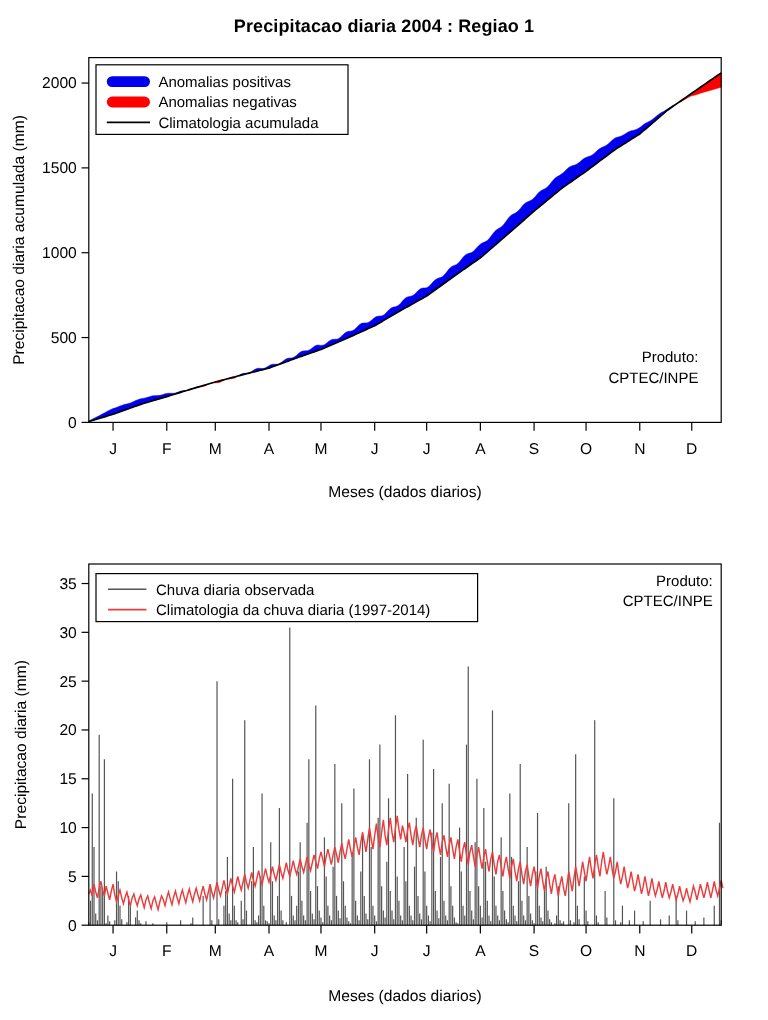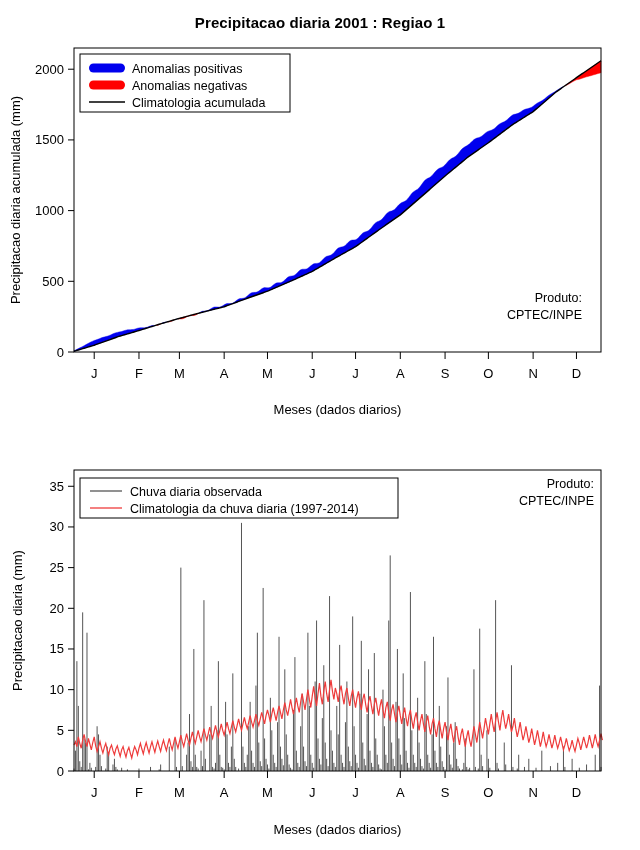--- a/index.html
+++ b/index.html
@@ -21,21 +21,21 @@
   .frame{fill:none;stroke:#000;stroke-width:1;}
   .tickmark{stroke:#000;stroke-width:1;}
   .legend-box{fill:#ffffff;stroke:#000;stroke-width:1;}
 </style>
 </head>
 <body>
 
 <div id="page">
 
   <div class="panel" id="panel-top">
-    <div class="chart-title" style="top:14px;">Precipitacao diaria 2001 : Regiao 1</div>
+    <div class="chart-title" style="top:14px;">Precipitacao diaria 2004 : Regiao 1</div>
     <svg id="svg-top" width="640" height="430">
         <g>
           <polygon points="74,350.86883720930234 75.44383561643835,350.114531301236 76.88767123287671,349.3522512243436 78.33150684931506,348.5952336306265 79.77534246575343,347.8537964988385 81.21917808219177,347.1263206254168 82.66301369863014,346.3980972368525 84.1068493150685,345.6497695026192 85.55068493150685,344.87073606344075 86.9945205479452,344.06904392795667 88.43835616438356,343.2706020765355 89.88219178082191,342.5065778859852 91.32602739726028,341.79522178433643 92.76986301369863,341.1286445275557 94.21369863013699,340.4733328378287 95.65753424657534,340.03425470872673 97.1013698630137,339.53345542338053 98.54520547945205,338.9735709830091 99.98904109589041,338.39158640280493 101.43287671232876,337.8414840313781 102.87671232876713,337.365296641453 104.32054794520548,336.9677983763093 105.76438356164384,336.6094537752471 107.2082191780822,336.22331532297704 108.65205479452055,335.7486756687119 110.0958904109589,335.16435702487695 111.53972602739725,334.50332148976156 112.98356164383561,333.8391261825825 114.42739726027398,333.2494618349288 115.87123287671233,332.7749099726061 117.31506849315068,332.39493200582984 118.75890410958904,332.0352474048028 120.2027397260274,331.8411486334312 121.64657534246575,331.5165469126075 123.09041095890412,331.0679732998294 124.53424657534246,330.5695949946221 125.97808219178083,330.1287190548383 127.42191780821918,329.8316314437923 128.86575342465753,329.6974739610339 130.30958904109588,329.6650691416698 131.75342465753425,329.62137623141405 133.1972602739726,329.45858930009405 134.64109589041095,329.1310577735403 136.08493150684933,328.68192532818716 137.52876712328768,328.2240056317107 138.97260273972603,327.8829049218238 140.4164383561644,327.71050356500837 141.86027397260273,327.7043289279797 143.3041095890411,327.7536198587711 144.74794520547945,327.7126190405447 146.1917808219178,327.4741691647044 147.63561643835618,327.0260852785305 149.0794520547945,326.460152259976 150.52328767123288,325.9272962749484 151.96712328767123,325.56044241627785 153.41095890410958,325.40426472996654 154.85479452054796,325.38880828608717 154.85479452054796,325.6196677740864 153.41095890410958,326.0640531561462 151.96712328767123,326.508438538206 150.52328767123288,326.95282392026576 149.0794520547945,327.39720930232556 147.63561643835618,327.84159468438537 146.1917808219178,328.2859800664452 144.74794520547945,328.730365448505 143.3041095890411,329.1747508305648 141.86027397260273,329.6191362126246 140.4164383561644,330.0635215946844 138.97260273972603,330.5079069767442 137.52876712328768,330.9320930232558 136.08493150684933,331.3562790697674 134.64109589041095,331.78046511627906 133.1972602739726,332.2046511627907 131.75342465753425,332.62883720930233 130.30958904109588,333.05302325581397 128.86575342465753,333.4772093023256 127.42191780821918,333.9013953488372 125.97808219178083,334.3255813953488 124.53424657534246,334.74976744186046 123.09041095890412,335.1739534883721 121.64657534246575,335.5981395348837 120.2027397260274,336.02232558139536 118.75890410958904,336.446511627907 117.31506849315068,336.96218878248976 115.87123287671233,337.4778659370725 114.42739726027398,337.9935430916553 112.98356164383561,338.50922024623804 111.53972602739725,339.0248974008208 110.0958904109589,339.54057455540357 108.65205479452055,340.0562517099863 107.2082191780822,340.5719288645691 105.76438356164384,341.08760601915185 104.32054794520548,341.6032831737346 102.87671232876713,342.11896032831737 101.43287671232876,342.63463748290013 99.98904109589041,343.1503146374829 98.54520547945205,343.66599179206565 97.1013698630137,344.1816689466484 95.65753424657534,344.6973461012312 94.21369863013699,345.21302325581394 92.76986301369863,345.6473089700997 91.32602739726028,346.0815946843854 89.88219178082191,346.5158803986711 88.43835616438356,346.9501661129568 86.9945205479452,347.3844518272425 85.55068493150685,347.81873754152826 84.1068493150685,348.25302325581396 82.66301369863014,348.68730897009965 81.21917808219177,349.1215946843854 79.77534246575343,349.5558803986711 78.33150684931506,349.9901661129568 76.88767123287671,350.42445182724254 75.44383561643835,350.8587375415282 74,351.293023255814" fill="#0000EE" stroke="#0000EE" stroke-width="0.4"></polygon>
           <polygon points="162.07397260273973,323.216365265813 163.51780821917808,322.55773521034814 164.96164383561643,322.1463127901151 166.4054794520548,321.9824709385341 166.4054794520548,322.16558139534885 164.96164383561643,322.5897674418605 163.51780821917808,323.01395348837207 162.07397260273973,323.4381395348837" fill="#0000EE" stroke="#0000EE" stroke-width="0.4"></polygon>
           <polygon points="175.06849315068493,319.5343919629015 176.51232876712328,319.06719733404424 176.51232876712328,319.19627906976746 175.06849315068493,319.6204651162791" fill="#0000EE" stroke="#0000EE" stroke-width="0.4"></polygon>
           <polygon points="199.61369863013698,312.51667534100227 201.05753424657536,311.7151702259632 202.5013698630137,311.2441947965412 203.94520547945206,311.06670775654 205.3890410958904,311.03299275138426 206.83287671232878,310.8538149379036 208.27671232876713,310.3539219310917 209.72054794520548,309.524084624997 211.16438356164383,308.5306476914382 212.60821917808218,307.63456800484016 214.05205479452056,307.060073523589 215.4958904109589,306.87971650968177 216.93972602739726,306.9752399059023 218.3835616438356,307.0955726333139 219.82739726027395,306.98358378625875 221.27123287671233,306.50739579352955 222.71506849315068,305.7287635424305 224.15890410958903,304.87245341044076 225.60273972602738,304.034273424826 227.04657534246573,303.56964160999655 228.4904109589041,303.46785272281534 229.93424657534246,303.5293429513084 231.3780821917808,303.46336676994105 232.82191780821918,303.03400030928185 234.26575342465756,302.18013945252125 235.7095890410959,301.0475667535397 237.15342465753426,299.91557569374993 238.5972602739726,299.05461291905124 240.04109589041096,298.5872804555085 241.48493150684934,298.4241550642963 242.92876712328768,298.3082495926549 244.37260273972603,297.94648545088626 245.81643835616438,297.1615766043753 247.26027397260273,295.9864811551819 248.7041095890411,294.6673596109939 250.14794520547946,293.5043100249776 251.5917808219178,292.73862108706845 253.03561643835616,292.4156663870589 254.4794520547945,292.3620187968623 255.92328767123288,292.2742446910657 257.36712328767123,291.87480519841137 258.8109589041096,291.05564836492164 260.25479452054793,289.93567382974356 261.69863013698625,288.80179013203394 263.14246575342463,287.9627560767407 264.586301369863,287.5900150402367 266.0301369863014,287.6270625263685 267.47397260273976,287.8144479746773 268.9178082191781,287.72238035805054 270.36164383561646,287.20704789648323 271.8054794520548,286.2427452871923 273.24931506849316,285.0300849845674 274.69315068493154,283.89225902025385 276.13698630136986,283.10802590682925 277.58082191780824,282.76664241451533 279.02465753424656,282.7192936784899 280.46849315068494,282.652621155188 281.9123287671233,282.2475438817079 283.35616438356163,281.342614002443 284.8,280.01829047457437 286.24383561643833,278.558477924053 287.6876712328767,277.30824461231975 289.1315068493151,276.49988135691547 290.5753424657534,276.1360586904402 292.0191780821918,275.99007649902825 293.4630136986301,275.65821546099096 294.9068493150685,274.9311805685542 296.35068493150686,273.74154134500225 297.7945205479452,272.26698833287014 299.23835616438356,270.84266385272804 300.6821917808219,269.79211166900416 302.12602739726026,269.26289086865194 303.56986301369864,269.1508983919336 305.013698630137,269.15243139619054 306.4575342465754,268.9178595718958 307.9013698630137,268.2287374708921 309.34520547945203,267.10794599003884 310.7890410958904,265.8064144587429 312.2328767123288,264.67291996716955 313.67671232876717,263.83693353147135 315.1205479452055,263.47863625101354 316.5643835616438,263.3939475438589 318.0082191780822,263.2316995741838 319.45205479452056,262.67014233754844 320.89589041095894,261.57922533230743 322.33972602739726,260.0858080805069 323.7835616438356,258.5083633141878 325.22739726027396,257.1943331823893 326.67123287671234,256.34306791670326 328.1150684931507,255.90474800356841 329.55890410958904,255.60697898022408 331.0027397260274,255.09557232613247 332.44657534246574,254.11766253642213 333.8904109589041,252.65359418445436 335.3342465753425,250.93007898515646 336.7780821917808,249.3026455533725 338.2219178082192,248.0898602687733 339.66575342465757,247.40101675972915 341.1095890410959,247.08788927927898 342.55342465753426,246.82239936856143 343.9972602739726,246.26550972020465 345.44109589041096,245.24107237258744 346.8849315068493,243.82588113059643 348.32876712328766,242.31001156093288 349.772602739726,241.04778328487674 351.21643835616436,240.27550672187436 352.66027397260274,239.98908372771768 354.1041095890411,239.9439203198965 355.5479452054795,239.77715375591112 356.9917808219178,238.98068942569347 358.4356164383562,237.67780599368004 359.8794520547945,236.03619402932162 361.3232876712329,234.38838194828173 362.7671232876712,233.05953657579482 364.2109589041096,232.19983525715193 365.6547945205479,231.70693848092196 367.09863013698634,231.2779253066475 368.54246575342466,230.56392157831743 369.98630136986304,229.34833932352353 371.43013698630136,227.6578028502634 372.87397260273974,225.74939145244957 374.31780821917806,223.9810216839622 375.76164383561644,222.6313092134542 377.20547945205476,221.76075384519447 378.64931506849314,221.1846931663337 380.09315068493146,220.57124777657947 381.5369863013699,219.57037220132563 382.9808219178082,218.10260369311914 384.4246575342466,216.29296245673225 385.8684931506849,214.45141480249757 387.3123287671233,212.9155870064127 388.7561643835616,211.87957828512535 390.2,211.29607190677123 391.64383561643837,210.90120882926303 393.0876712328767,210.34894576133703 394.5315068493151,209.3859646864859 395.97534246575344,207.97795133069818 397.4191780821918,206.32333954323602 398.86301369863014,204.74829436537274 400.3068493150685,203.53721241560746 401.75068493150684,202.5960002743741 403.1945205479452,201.97060476274174 404.63835616438354,201.35056110706032 406.0821917808219,200.41534461411877 407.52602739726024,198.9956678023242 408.96986301369867,197.1572329582143 410.413698630137,195.1649468949185 411.85753424657537,193.346702986779 413.3013698630137,191.92676226737274 414.74520547945207,190.91367230903458 416.1890410958904,190.09923555067542 417.63287671232877,189.1680833589428 419.0767123287671,187.8611429767185 420.52054794520546,186.1093334573987 421.9643835616438,184.06966688163737 423.4082191780822,182.04614106159562 424.8520547945206,180.33654528518971 426.2958904109589,179.15192378999492 427.7397260273973,178.34259742947648 429.1835616438356,177.64818069030096 430.627397260274,176.76431545409702 432.0712328767123,175.49817526979376 433.5150684931507,173.86519211021567 434.958904109589,172.07848055094303 436.4027397260274,170.43748829075489 437.84657534246577,169.17355995360293 439.29041095890415,168.33139042716752 440.73424657534247,167.74625967391992 442.17808219178085,167.1276261477221 443.62191780821917,166.20551711825794 445.06575342465754,164.86476675208777 446.50958904109586,163.24213200761272 447.95342465753424,161.54523556830654 449.39726027397256,160.05052126184148 450.84109589041094,158.918445537153 452.2849315068493,158.1127272769355 453.7287671232877,157.42094532126862 455.172602739726,156.56469683387652 456.6164383561644,155.3422033155482 458.0602739726027,153.7305376904886 459.5041095890411,151.8961279664875 460.94794520547947,150.10944710772472 462.3917808219178,148.6084629990545 463.83561643835617,147.4807609835229 465.2794520547945,146.62373449337753 466.7232876712329,145.80173635399726 468.16712328767125,144.7696110232221 469.6109589041096,143.68920819448525 471.05479452054794,142.32298312259712 472.4986301369863,140.87648559237402 473.94246575342464,139.60208631417714 475.386301369863,138.67071963813243 476.83013698630134,138.08664693443296 478.2739726027397,137.68769082547084 479.71780821917804,137.22933596069416 481.1616438356165,136.50862724411797 482.6054794520548,135.46444114249027 484.0493150684932,134.2038637967621 485.4931506849315,132.94280834408892 486.93698630136987,131.89269066837548 488.3808219178082,131.15169427525962 489.82465753424657,130.65329174795826 491.2684931506849,130.2076244588022 492.71232876712327,129.59297863885166 494.1561643835616,128.66991012522934 495.6,127.44933616386353 497.0438356164384,126.0834846910295 498.4876712328767,124.78599243556721 499.9315068493151,123.72315780198392 501.3753424657534,122.93198813977722 502.8191780821918,122.30581786877474 504.2630136986301,121.65310113761777 505.7068493150685,120.79780404061185 507.1506849315068,119.66953179569967 508.59452054794525,118.33800431478824 510.0383561643836,116.97579992892682 511.48219178082195,115.76999803681909 512.9260273972602,114.82867223649902 514.3698630136987,114.37434522864308 515.813698630137,114.02529189781245 517.2575342465753,113.60258622906716 518.7013698630137,112.97681585713292 520.145205479452,112.13155444385484 521.5890410958904,111.16761802387788 523.0328767123287,110.24778476097853 524.4767123287671,109.51177926931356 525.9205479452055,109.00543995193414 527.3643835616438,108.65943500169533 528.8082191780823,108.32670874230047 530.2520547945205,107.85785247144224 531.6958904109589,107.17512227633014 533.1397260273973,106.30785166544214 534.5835616438355,105.10517224947318 536.027397260274,103.97620111658753 537.4712328767123,103.01456637437488 538.9150684931508,102.22067065253859 540.358904109589,101.5053189759982 541.8027397260274,100.73855703361079 543.2465753424658,99.81721906695074 544.6904109589041,98.71630224991378 546.1342465753424,97.49890741774257 547.5780821917808,96.2815004966888 549.0219178082191,95.17396939752331 550.4657534246576,94.22581617980694 551.9095890410958,93.4052829517641 553.3534246575343,92.62029927171938 554.7972602739726,91.76856703078528 556.241095890411,90.78999944160637 557.6849315068494,89.87165850794071 559.1287671232876,88.90854244640622 560.572602739726,87.99426095383302 562.0164383561644,87.19588234619465 563.4602739726026,86.52165645127207 563.4602739726026,86.78272425249168 562.0164383561644,87.79269102990031 560.572602739726,88.802657807309 559.1287671232876,89.81262458471764 557.6849315068494,90.82259136212622 556.241095890411,91.83255813953491 554.7972602739726,93.06976744186045 553.3534246575343,94.30697674418604 551.9095890410958,95.54418604651164 550.4657534246576,96.78139534883721 549.0219178082191,98.0186046511628 547.5780821917808,99.25581395348837 546.1342465753424,100.49302325581397 544.6904109589041,101.73023255813953 543.2465753424658,102.96744186046513 541.8027397260274,104.2046511627907 540.358904109589,105.44186046511629 538.9150684931508,106.67906976744186 537.4712328767123,107.91627906976743 536.027397260274,109.15348837209302 534.5835616438355,110.39069767441862 533.1397260273973,111.62790697674419 531.6958904109589,112.53687707641194 530.2520547945205,113.44584717607972 528.8082191780823,114.35481727574751 527.3643835616438,115.26378737541529 525.9205479452055,116.17275747508305 524.4767123287671,117.08172757475083 523.0328767123287,117.99069767441861 521.5890410958904,118.89966777408637 520.145205479452,119.80863787375415 518.7013698630137,120.71760797342193 517.2575342465753,121.62657807308972 515.813698630137,122.53554817275747 514.3698630136987,123.44451827242526 512.9260273972602,124.35348837209304 511.48219178082195,125.43474692202466 510.0383561643836,126.51600547195622 508.59452054794525,127.59726402188784 507.1506849315068,128.67852257181943 505.7068493150685,129.75978112175102 504.2630136986301,130.84103967168264 502.8191780821918,131.92229822161423 501.3753424657534,133.00355677154585 499.9315068493151,134.0848153214774 498.4876712328767,135.16607387140903 497.0438356164384,136.24733242134062 495.6,137.3285909712722 494.1561643835616,138.40984952120382 492.71232876712327,139.49110807113541 491.2684931506849,140.57236662106703 489.82465753424657,141.6536251709986 488.3808219178082,142.7348837209302 486.93698630136987,143.74485049833885 485.4931506849315,144.7548172757475 484.0493150684932,145.76478405315612 482.6054794520548,146.77475083056478 481.1616438356165,147.78471760797345 479.71780821917804,148.79468438538206 478.2739726027397,149.8046511627907 476.83013698630134,150.81461794019935 475.386301369863,151.82458471760796 473.94246575342464,152.8345514950166 472.4986301369863,153.84451827242526 471.05479452054794,154.8544850498339 469.6109589041096,155.86445182724253 468.16712328767125,156.87441860465117 466.7232876712329,158.0674418604651 465.2794520547945,159.26046511627908 463.83561643835617,160.45348837209303 462.3917808219178,161.64651162790696 460.94794520547947,162.83953488372094 459.5041095890411,164.03255813953487 458.0602739726027,165.22558139534883 456.6164383561644,166.4186046511628 455.172602739726,167.61162790697674 453.7287671232877,168.8046511627907 452.2849315068493,169.99767441860467 450.84109589041094,171.1906976744186 449.39726027397256,172.38372093023256 447.95342465753424,173.57674418604654 446.50958904109586,174.76976744186047 445.06575342465754,175.96279069767442 443.62191780821917,177.22524916943522 442.17808219178085,178.487707641196 440.73424657534247,179.7501661129568 439.29041095890415,181.0126245847176 437.84657534246577,182.2750830564784 436.4027397260274,183.53754152823922 434.958904109589,184.79999999999998 433.5150684931507,186.06245847176078 432.0712328767123,187.3249169435216 430.627397260274,188.5873754152824 429.1835616438356,189.84983388704322 427.7397260273973,191.11229235880398 426.2958904109589,192.3747508305648 424.8520547945206,193.63720930232557 423.4082191780822,194.88481532147745 421.9643835616438,196.1324213406293 420.52054794520546,197.38002735978114 419.0767123287671,198.62763337893296 417.63287671232877,199.8752393980848 416.1890410958904,201.12284541723668 414.74520547945207,202.37045143638852 413.3013698630137,203.61805745554034 411.85753424657537,204.8656634746922 410.413698630137,206.11326949384403 408.96986301369867,207.3608755129959 407.52602739726024,208.60848153214775 406.0821917808219,209.8560875512996 404.63835616438354,211.10369357045144 403.1945205479452,212.3512995896033 401.75068493150684,213.5989056087551 400.3068493150685,214.84651162790698 398.86301369863014,215.8564784053156 397.4191780821918,216.86644518272425 395.97534246575344,217.8764119601329 394.5315068493151,218.88637873754152 393.0876712328767,219.89634551495016 391.64383561643837,220.90631229235882 390.2,221.91627906976746 388.7561643835616,222.92624584717606 387.3123287671233,223.93621262458473 385.8684931506849,224.94617940199336 384.4246575342466,225.95614617940197 382.9808219178082,226.96611295681063 381.5369863013699,227.9760797342193 380.09315068493146,228.9860465116279 378.64931506849314,230.02571819425444 377.20547945205476,231.065389876881 375.76164383561644,232.10506155950753 374.31780821917806,233.14473324213407 372.87397260273974,234.1844049247606 371.43013698630136,235.22407660738713 369.98630136986304,236.26374829001367 368.54246575342466,237.30341997264023 367.09863013698634,238.34309165526673 365.6547945205479,239.3827633378933 364.2109589041096,240.42243502051983 362.7671232876712,241.4621067031464 361.3232876712329,242.50177838577292 359.8794520547945,243.54145006839946 358.4356164383562,244.581121751026 356.9917808219178,245.62079343365252 355.5479452054795,246.66046511627906 354.1041095890411,247.468438538206 352.66027397260274,248.2764119601329 351.21643835616436,249.0843853820598 349.772602739726,249.89235880398672 348.32876712328766,250.70033222591363 346.8849315068493,251.50830564784053 345.44109589041096,252.31627906976743 343.9972602739726,253.12425249169434 342.55342465753426,253.93222591362127 341.1095890410959,254.74019933554817 339.66575342465757,255.54817275747507 338.2219178082192,256.356146179402 336.7780821917808,257.16411960132893 335.3342465753425,257.9720930232558 333.8904109589041,258.81162790697675 332.44657534246574,259.6511627906977 331.0027397260274,260.4906976744186 329.55890410958904,261.3302325581395 328.1150684931507,262.1697674418605 326.67123287671234,263.0093023255814 325.22739726027396,263.8488372093023 323.7835616438356,264.68837209302325 322.33972602739726,265.5279069767442 320.89589041095894,266.3674418604651 319.45205479452056,267.206976744186 318.0082191780822,268.04651162790697 316.5643835616438,268.8860465116279 315.1205479452055,269.72558139534885 313.67671232876717,270.5651162790698 312.2328767123288,271.4046511627907 310.7890410958904,272.0611295681063 309.34520547945203,272.71760797342193 307.9013698630137,273.37408637873756 306.4575342465754,274.0305647840531 305.013698630137,274.68704318936875 303.56986301369864,275.3435215946844 302.12602739726026,276 300.6821917808219,276.6564784053156 299.23835616438356,277.31295681063125 297.7945205479452,277.9694352159469 296.35068493150686,278.62591362126244 294.9068493150685,279.28239202657807 293.4630136986301,279.9388704318937 292.0191780821918,280.5953488372093 290.5753424657534,281.2191518467852 289.1315068493151,281.84295485636113 287.6876712328767,282.4667578659371 286.24383561643833,283.090560875513 284.8,283.7143638850889 283.35616438356163,284.3381668946648 281.9123287671233,284.96196990424073 280.46849315068494,285.5857729138167 279.02465753424656,286.2095759233926 277.58082191780824,286.8333789329685 276.13698630136986,287.4571819425445 274.69315068493154,288.0809849521204 273.24931506849316,288.7047879616963 271.8054794520548,289.3285909712722 270.36164383561646,289.95239398084817 268.9178082191781,290.5761969904241 267.47397260273976,291.2 266.0301369863014,291.7049833887043 264.586301369863,292.2099667774086 263.14246575342463,292.71495016611294 261.69863013698625,293.21993355481726 260.25479452054793,293.7249169435216 258.8109589041096,294.2299003322259 257.36712328767123,294.7348837209302 255.92328767123288,295.23986710963453 254.4794520547945,295.74485049833885 253.03561643835616,296.2498338870432 251.5917808219178,296.7548172757475 250.14794520547946,297.2598006644518 248.7041095890411,297.7647840531562 247.26027397260273,298.2697674418605 245.81643835616438,298.8 244.37260273972603,299.3302325581395 242.92876712328768,299.8604651162791 241.48493150684934,300.3906976744186 240.04109589041096,300.92093023255813 238.5972602739726,301.45116279069765 237.15342465753426,301.9813953488372 235.7095890410959,302.51162790697674 234.26575342465756,303.04186046511626 232.82191780821918,303.57209302325583 231.3780821917808,304.10232558139535 229.93424657534246,304.63255813953486 228.4904109589041,305.16279069767444 227.04657534246573,305.69302325581396 225.60273972602738,306.2232558139535 224.15890410958903,306.75348837209305 222.71506849315068,307.1170764119601 221.27123287671233,307.48066445182724 219.82739726027395,307.84425249169436 218.3835616438356,308.2078405315615 216.93972602739726,308.57142857142856 215.4958904109589,308.9350166112957 214.05205479452056,309.2986046511628 212.60821917808218,309.6621926910299 211.16438356164383,310.025780730897 209.72054794520548,310.3893687707641 208.27671232876713,310.75295681063125 206.83287671232878,311.1165448504983 205.3890410958904,311.48013289036544 203.94520547945206,311.84372093023256 202.5013698630137,312.22632010943914 201.05753424657536,312.60891928864567 199.61369863013698,312.99151846785225" fill="#0000EE" stroke="#0000EE" stroke-width="0.4"></polygon>
           <polygon points="156.2986301369863,325.3622903686822 157.74246575342465,325.167964176641 159.18630136986303,324.7263944330919 160.63013698630135,323.9995952810676 160.63013698630135,323.86232558139534 159.18630136986303,324.286511627907 157.74246575342465,324.7308970099668 156.2986301369863,325.1752823920266" fill="#FF0000" stroke="#FF0000" stroke-width="0.4"></polygon>
           <polygon points="167.84931506849313,321.9421049744836 169.2931506849315,321.83883025481 170.73698630136988,321.5200586963 172.18082191780823,320.9479327832066 173.62465753424658,320.22263412663455 173.62465753424658,320.0446511627907 172.18082191780823,320.4688372093023 170.73698630136988,320.89302325581394 169.2931506849315,321.3172093023256 167.84931506849313,321.7413953488372" fill="#FF0000" stroke="#FF0000" stroke-width="0.4"></polygon>
           <polygon points="177.95616438356166,318.90291015044386 179.4,318.9754970471017 180.84383561643835,318.99820771971497 182.2876712328767,318.861281205214 183.73150684931505,318.4326642553644 185.17534246575343,317.7284996194152 186.61917808219178,316.9062851426271 188.06301369863013,316.18480752961807 189.5068493150685,315.7307224834787 190.95068493150686,315.56978988150433 192.3945205479452,315.5692641747635 193.83835616438358,315.5021127307677 195.2821917808219,315.161629561809 196.72602739726028,314.4682968245536 198.16986301369863,313.51356157448765 198.16986301369863,313.3741176470588 196.72602739726028,313.7567168262654 195.2821917808219,314.139316005472 193.83835616438358,314.5219151846785 192.3945205479452,314.9045143638851 190.95068493150686,315.28711354309166 189.5068493150685,315.66971272229824 188.06301369863013,316.05231190150477 186.61917808219178,316.43491108071134 185.17534246575343,316.8175102599179 183.73150684931505,317.2001094391245 182.2876712328767,317.582708618331 180.84383561643835,317.9653077975376 179.4,318.3479069767442 177.95616438356166,318.7720930232558" fill="#FF0000" stroke="#FF0000" stroke-width="0.4"></polygon>
           <polygon points="564.9041095890411,85.92021868396188 566.3479452054795,85.30973636510754 567.7917808219179,84.62035929136636 569.2356164383561,83.82764627229625 570.6794520547945,82.96070513319802 572.1232876712329,82.08276558031497 573.5671232876712,81.25611452893958 575.0109589041097,80.51043278455927 576.4547945205479,79.83039136260896 577.8986301369863,79.52905720583897 579.3424657534247,79.19010119125068 580.786301369863,78.7812897411959 582.2301369863014,78.30673364220814 583.6739726027397,77.80101719506058 585.1178082191781,77.30842359154457 586.5616438356165,76.85960129051585 588.0054794520548,76.45813790573362 589.4493150684931,76.08296754699717 590.8931506849315,75.70342900998412 592.3369863013698,75.29728985972582 593.7808219178082,74.86149986586372 595.2246575342466,74.41063028129281 596.668493150685,73.96548951697076 598.1123287671232,73.53980086226488 599.5561643835616,73.13313806940539 601,72.7337299604414 601,60.725581395348854 599.5561643835616,61.723666210670274 598.1123287671232,62.72175102599181 596.668493150685,63.719835841313284 595.2246575342466,64.71792065663476 593.7808219178082,65.71600547195618 592.3369863013698,66.71409028727771 590.8931506849315,67.71217510259919 589.4493150684931,68.71025991792067 588.0054794520548,69.70834473324214 586.5616438356165,70.70642954856362 585.1178082191781,71.7045143638851 583.6739726027397,72.70259917920657 582.2301369863014,73.70068399452805 580.786301369863,74.69876880984953 579.3424657534247,75.696853625171 577.8986301369863,76.69493844049248 576.4547945205479,77.69302325581396 575.0109589041097,78.70299003322259 573.5671232876712,79.71295681063123 572.1232876712329,80.72292358803986 570.6794520547945,81.7328903654485 569.2356164383561,82.74285714285713 567.7917808219179,83.75282392026583 566.3479452054795,84.7627906976744 564.9041095890411,85.77275747508304" fill="#FF0000" stroke="#FF0000" stroke-width="0.4"></polygon>

